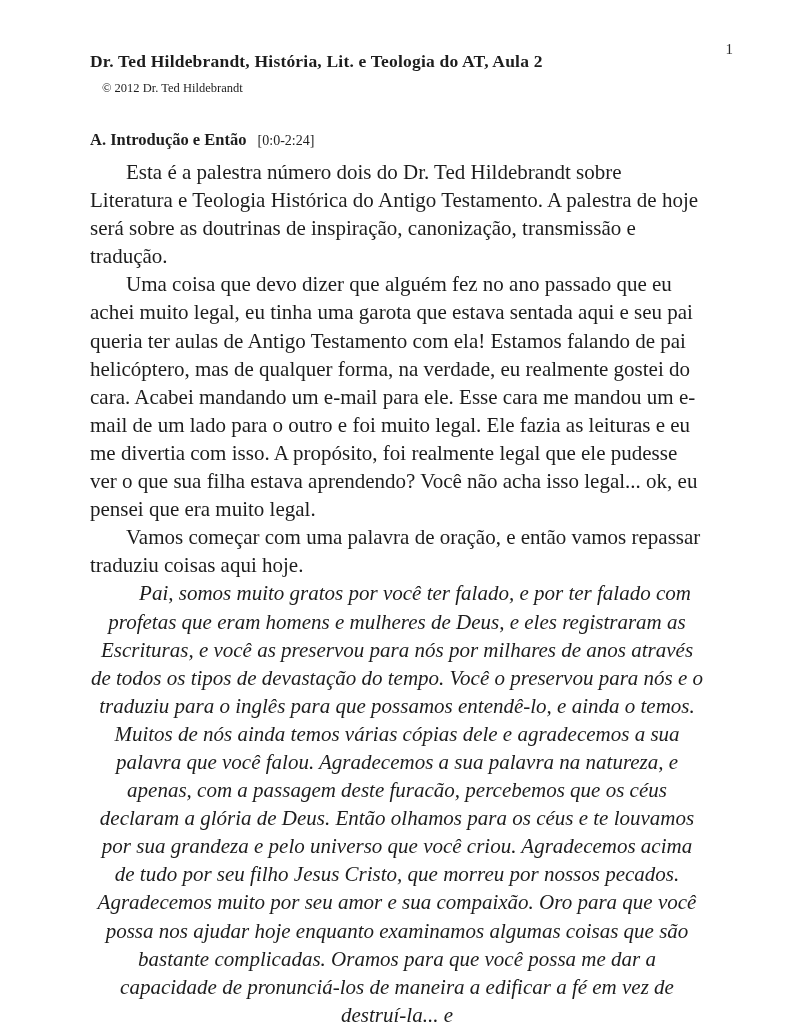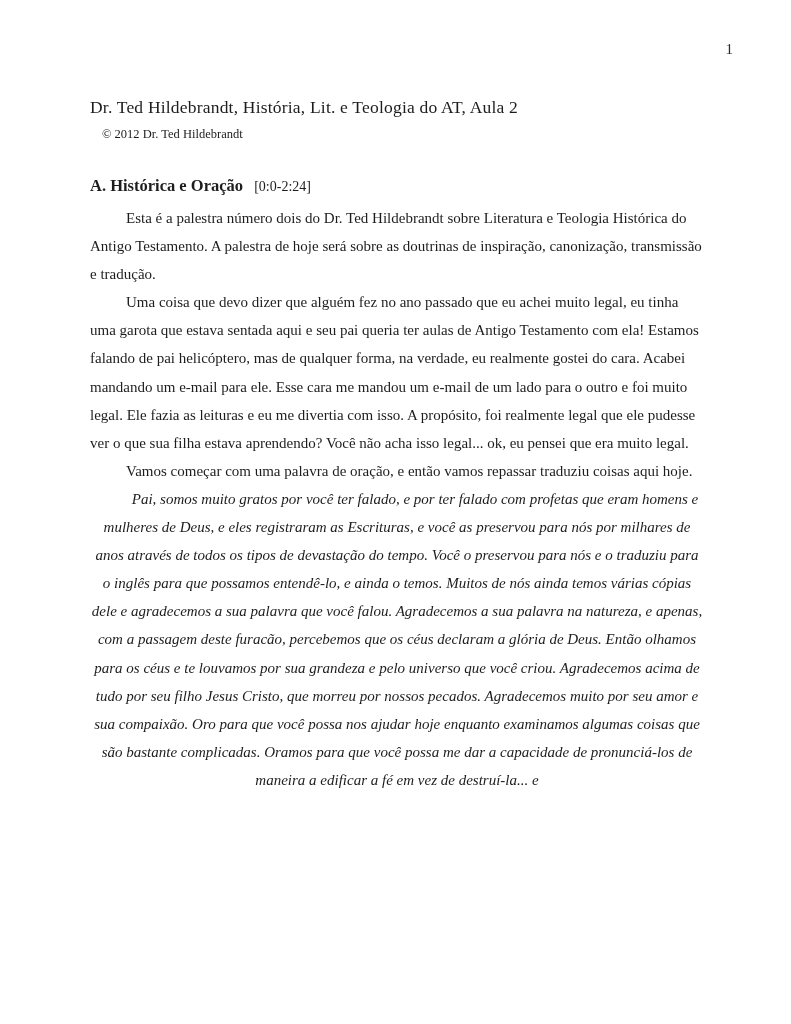--- a/index.html
+++ b/index.html
@@ -29,23 +29,23 @@
     color: #2a2a2a;
   }
   .content {
     position: absolute;
     left: 90px;
     top: 0;
     width: 614px;
   }
   .doc-title {
     margin: 0;
-    padding-top: 97px;
+    padding-top: 51px;
     font-size: 17.5px;
-    font-weight: normal;
+    font-weight: bold;
     line-height: 21px;
     letter-spacing: 0.2px;
   }
   .copyright {
     margin: 12px;
     margin-top: 9px;
     font-size: 12.5px;
     line-height: 15px;
   }
   .section-heading {
@@ -55,21 +55,21 @@
     font-weight: bold;
     line-height: 20px;
   }
   .section-heading .timecode {
     font-weight: normal;
     font-size: 14px;
     margin-left: 7px;
   }
   .body-text p {
     margin: 0;
-    font-size: 15px;
+    font-size: 21px;
     line-height: 28.1px;
     text-indent: 36px;
     text-align: left;
   }
   .body-text { margin-top: 7px; }
   .body-text p.prayer {
     font-style: italic;
     text-align: center;
   }
 </style>
@@ -79,21 +79,21 @@
 <div class="page">
 
   <div class="page-number">1</div>
 
   <div class="content">
 
     <h1 class="doc-title">Dr. Ted Hildebrandt, História, Lit. e Teologia do AT, Aula 2</h1>
 
     <div class="copyright">© 2012 Dr. Ted Hildebrandt</div>
 
-    <h2 class="section-heading"><span>A. Histórica e Oração</span> <span class="timecode">[0:0-2:24]</span></h2>
+    <h2 class="section-heading"><span>A. Introdução e Então</span> <span class="timecode">[0:0-2:24]</span></h2>
 
     <div class="body-text">
       <p>Esta é a palestra número dois do Dr. Ted Hildebrandt sobre Literatura e Teologia Histórica do Antigo Testamento. A palestra de hoje será sobre as doutrinas de inspiração, canonização, transmissão e tradução.</p>
       <p>Uma coisa que devo dizer que alguém fez no ano passado que eu achei muito legal, eu tinha uma garota que estava sentada aqui e seu pai queria ter aulas de Antigo Testamento com ela! Estamos falando de pai helicóptero, mas de qualquer forma, na verdade, eu realmente gostei do cara. Acabei mandando um e-mail para ele. Esse cara me mandou um e-mail de um lado para o outro e foi muito legal. Ele fazia as leituras e eu me divertia com isso. A propósito, foi realmente legal que ele pudesse ver o que sua filha estava aprendendo? Você não acha isso legal... ok, eu pensei que era muito legal.</p>
       <p>Vamos começar com uma palavra de oração, e então vamos repassar traduziu coisas aqui hoje.</p>
       <p class="prayer">Pai, somos muito gratos por você ter falado, e por ter falado com profetas que eram homens e mulheres de Deus, e eles registraram as Escrituras, e você as preservou para nós por milhares de anos através de todos os tipos de devastação do tempo. Você o preservou para nós e o traduziu para o inglês para que possamos entendê-lo, e ainda o temos. Muitos de nós ainda temos várias cópias dele e agradecemos a sua palavra que você falou. Agradecemos a sua palavra na natureza, e apenas, com a passagem deste furacão, percebemos que os céus declaram a glória de Deus. Então olhamos para os céus e te louvamos por sua grandeza e pelo universo que você criou. Agradecemos acima de tudo por seu filho Jesus Cristo, que morreu por nossos pecados. Agradecemos muito por seu amor e sua compaixão. Oro para que você possa nos ajudar hoje enquanto examinamos algumas coisas que são bastante complicadas. Oramos para que você possa me dar a capacidade de pronunciá-los de maneira a edificar a fé em vez de destruí-la... e</p>
     </div>
 
   </div>
 </div>

